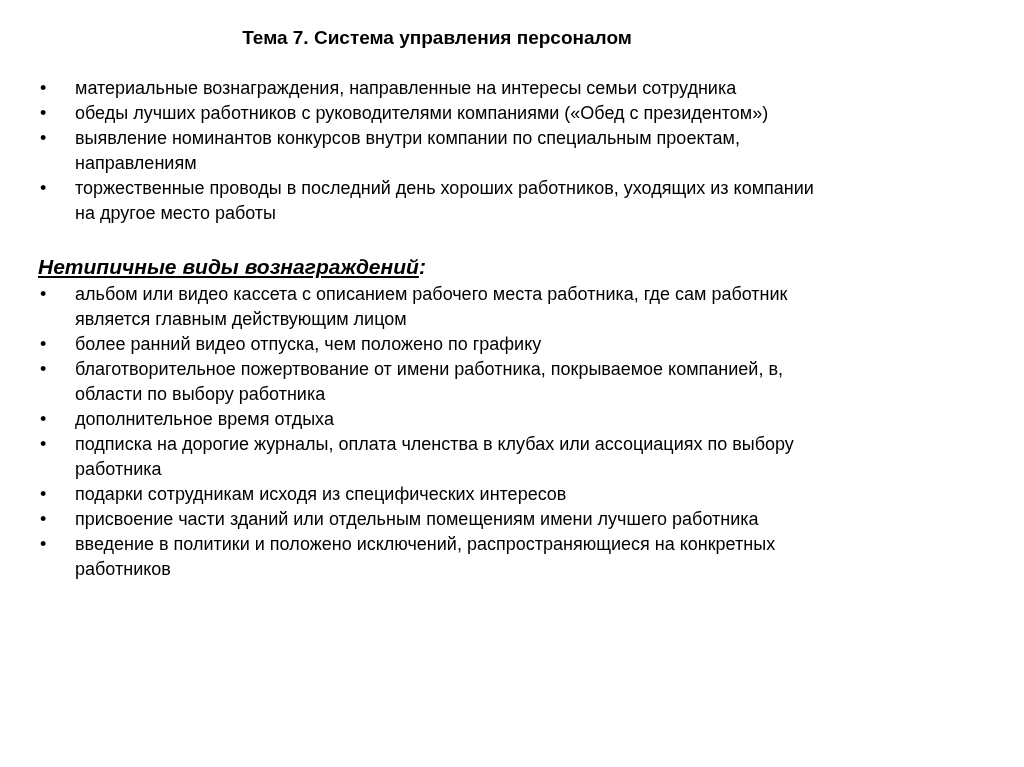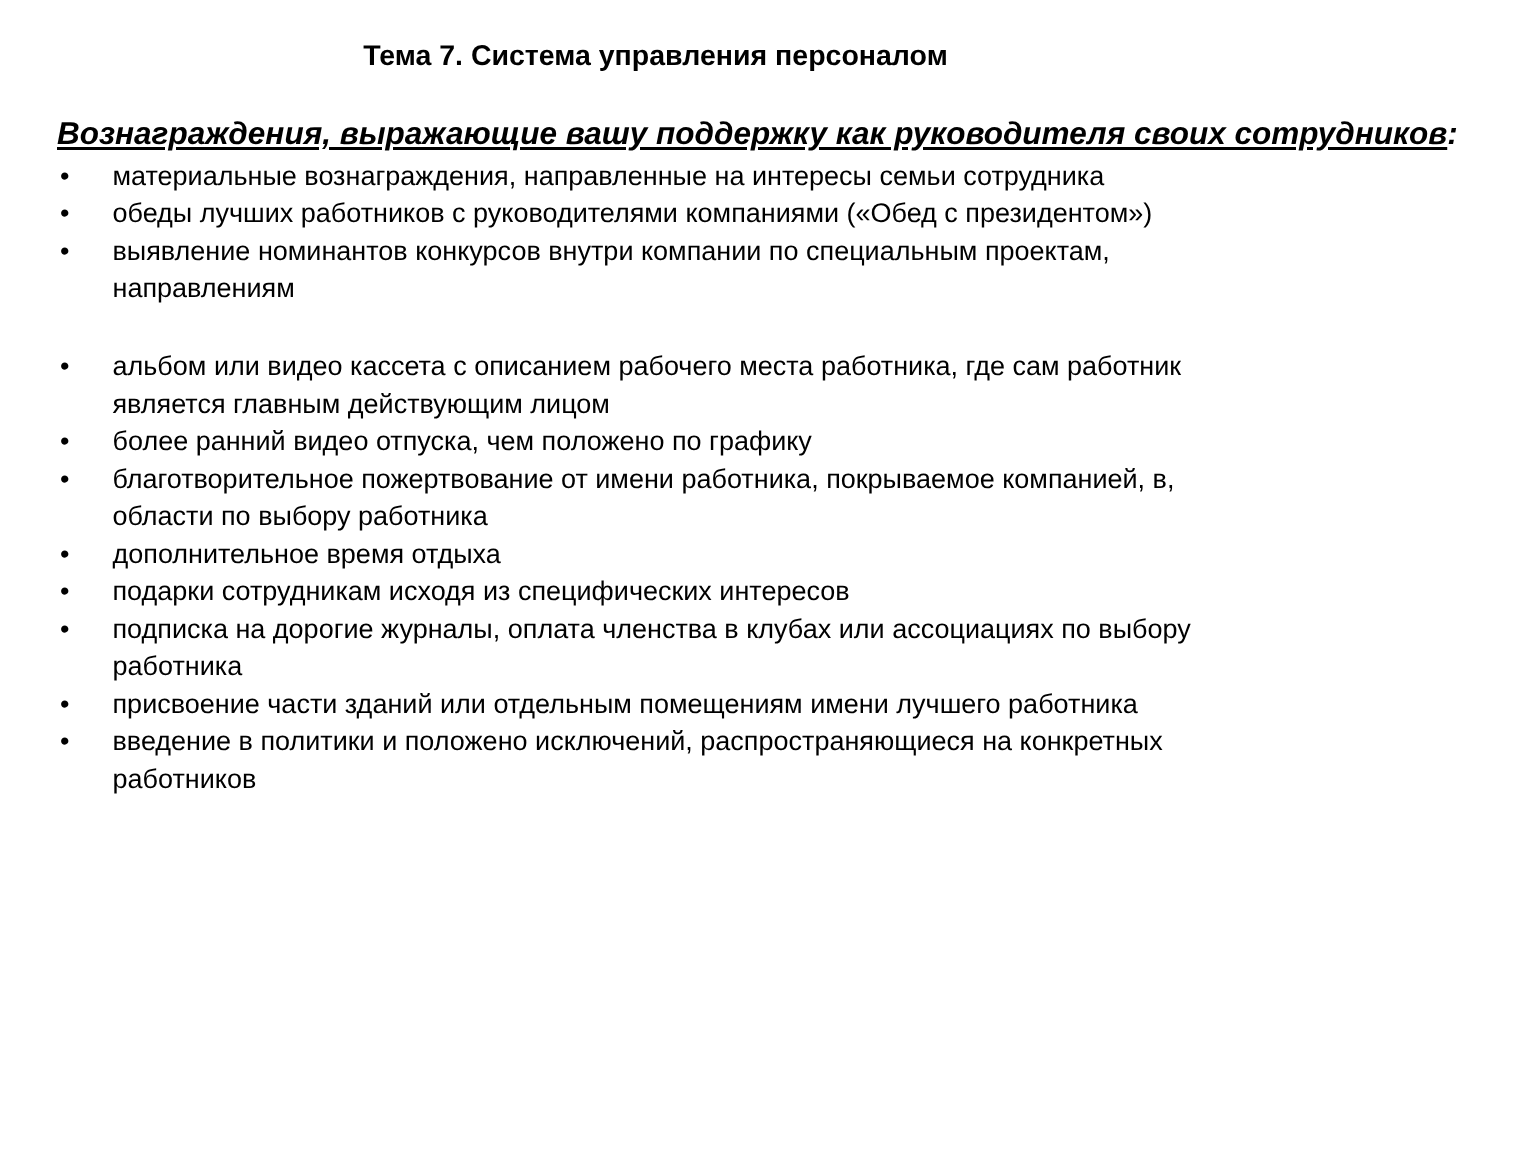--- a/index.html
+++ b/index.html
@@ -61,34 +61,35 @@
   }
 </style>
 </head>
 <body>
 
 <div class="slide">
 
   <h1 class="slide-title">Тема 7. Система управления персоналом</h1>
 
   <div class="section">
-    <h2 class="section-heading"><span class="heading-text">Вознаграждения, выражающие вашу поддержку как руководителя своих сотрудников</span><span>:</span></h2>
     <ul class="bullet-list">
       <li class="bullet-item">материальные вознаграждения, направленные на интересы семьи сотрудника</li>
       <li class="bullet-item">обеды лучших работников с руководителями компаниями («Обед с президентом»)</li>
       <li class="bullet-item">выявление номинантов конкурсов внутри компании по специальным проектам, направлениям</li>
+      <li class="bullet-item">торжественные проводы в последний день хороших работников, уходящих из компании на другое место работы</li>
     </ul>
   </div>
 
   <div class="section">
+    <h2 class="section-heading"><span class="heading-text">Нетипичные виды вознаграждений</span><span>:</span></h2>
     <ul class="bullet-list">
       <li class="bullet-item">альбом или видео кассета с описанием рабочего места работника, где сам работник является главным действующим лицом</li>
       <li class="bullet-item">более ранний видео отпуска, чем положено по графику</li>
       <li class="bullet-item">благотворительное пожертвование от имени работника, покрываемое компанией, в, области по выбору работника</li>
       <li class="bullet-item">дополнительное время отдыха</li>
+      <li class="bullet-item">подписка на дорогие журналы, оплата членства в клубах или ассоциациях по выбору работника</li>
       <li class="bullet-item">подарки сотрудникам исходя из специфических интересов</li>
-      <li class="bullet-item">подписка на дорогие журналы, оплата членства в клубах или ассоциациях по выбору работника</li>
       <li class="bullet-item">присвоение части зданий или отдельным помещениям имени лучшего работника</li>
       <li class="bullet-item">введение в политики и положено исключений, распространяющиеся на конкретных работников</li>
     </ul>
   </div>
 
 </div>
 
 </body></html>

